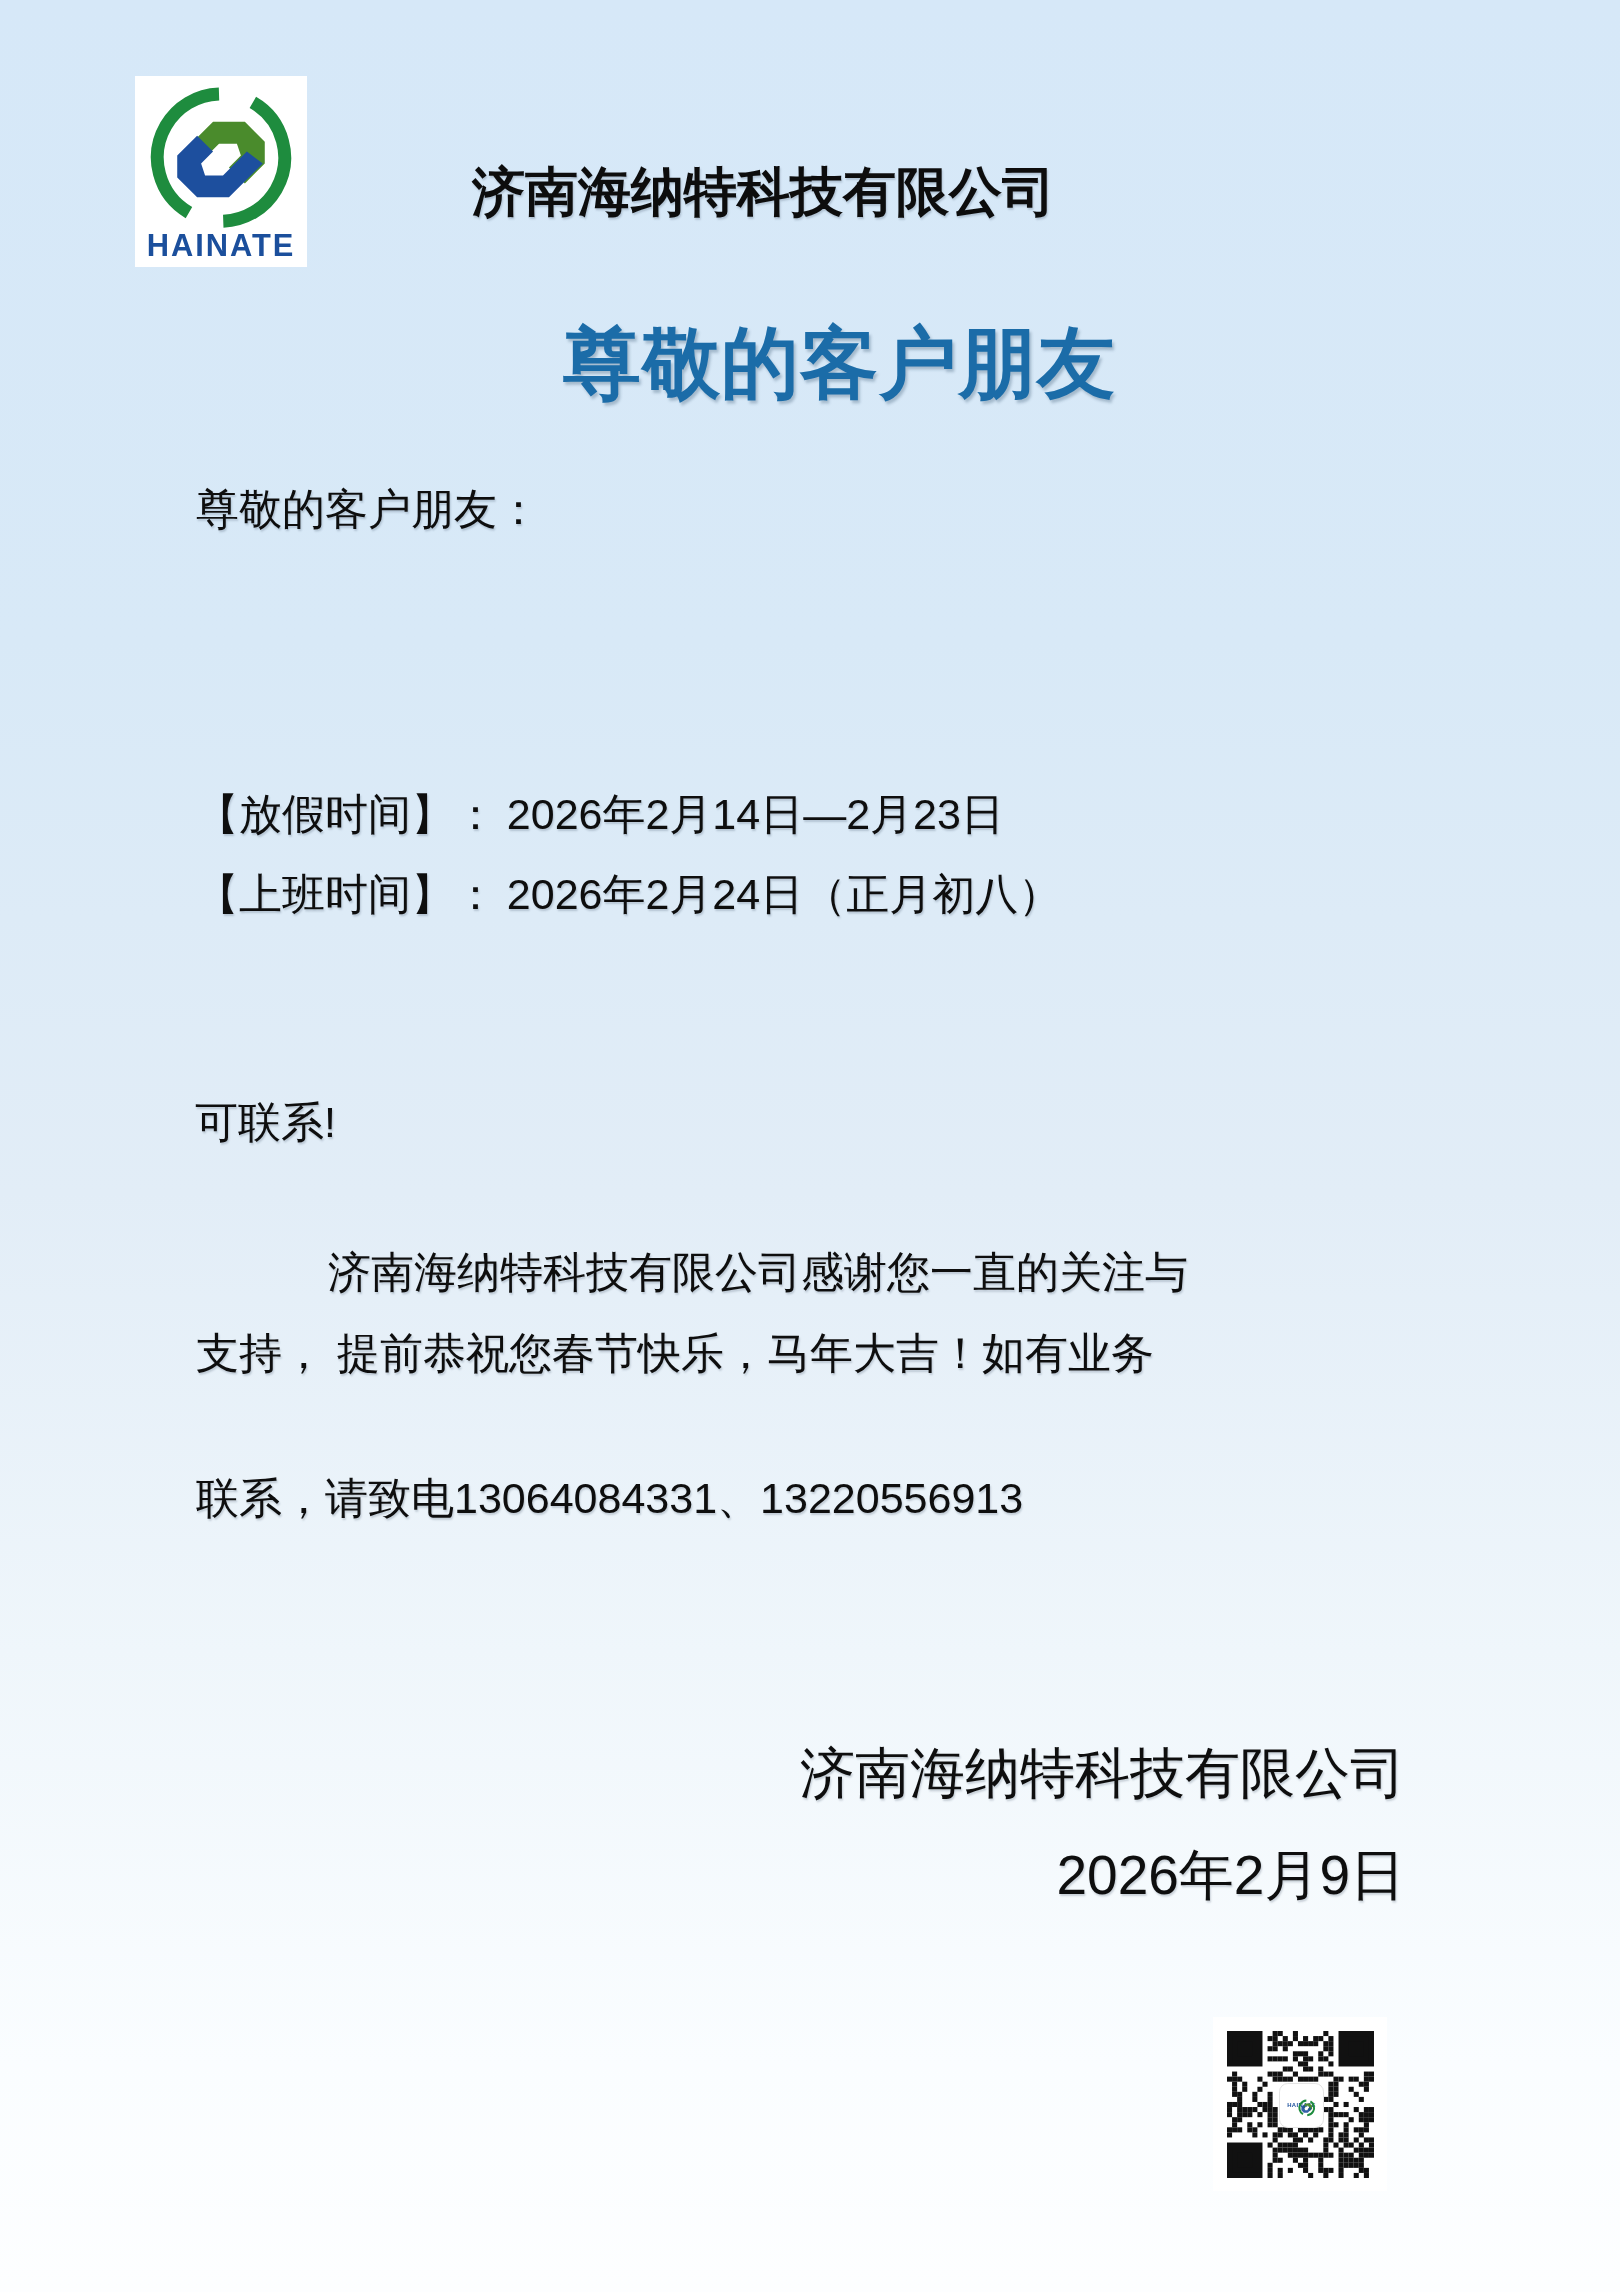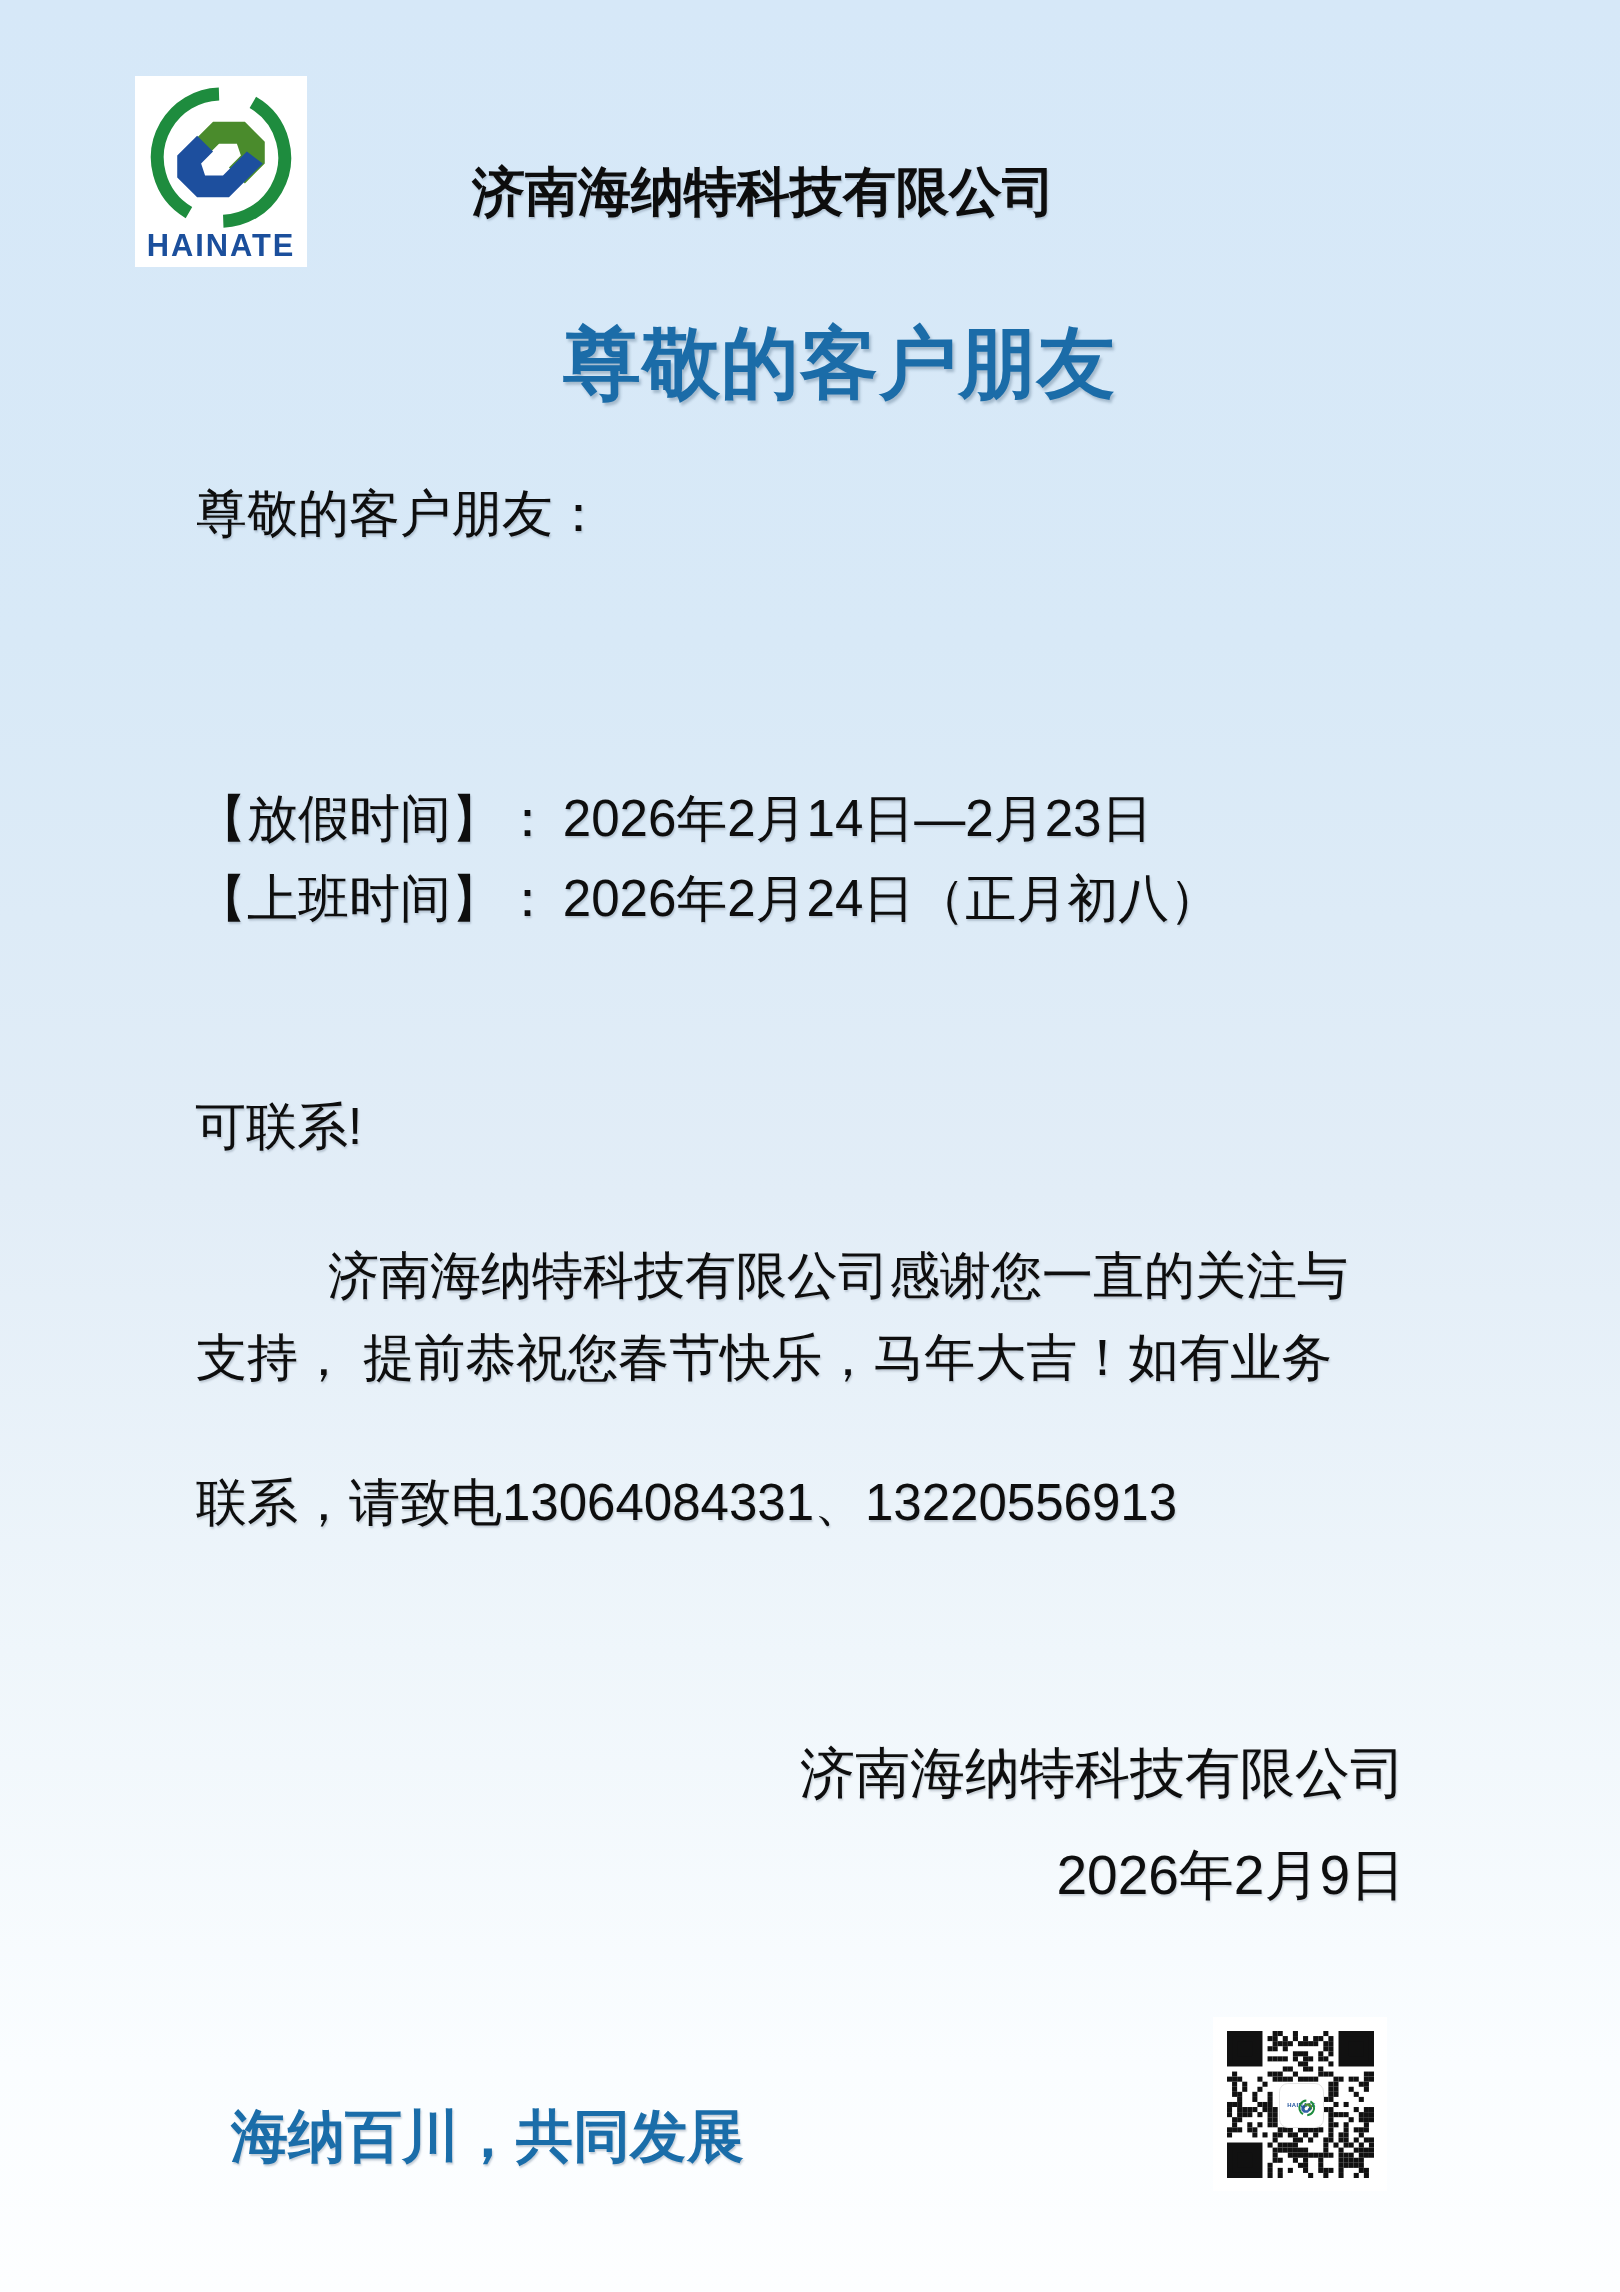--- a/index.html
+++ b/index.html
@@ -31,21 +31,21 @@
   
   .notice-title {
     left: 563px; top: 312px;
     font-size: 78px; font-weight: 800; letter-spacing: 1px;
     color: #1b6ca8;
     text-shadow: 2px 2.9px 2.9px rgba(30,60,90,.28);
   }
 
   
   .line {
-    font-size: 51px; line-height: 1.15; color: #0e0e0e;
+    font-size: 43px; line-height: 1.15; color: #0e0e0e;
     text-shadow: 1px 2px 2px rgba(40,60,80,.22);
   }
   .sched-value { margin-left: 9.8px; }
 
   
   .sig {
     right: 215px; font-size: 55px; color: #0e0e0e;
     text-shadow: 1px 2px 2px rgba(40,60,80,.22);
   }
 
@@ -406,16 +406,15 @@
         <g transform="rotate(-60 26 20)">
           <circle cx="26" cy="20" r="15" fill="none" stroke="#1e8c3e" stroke-width="4" stroke-dasharray="38 9 38 9.2"></circle>
         </g>
         <path d="M16,19 L24,11 L32,11 L37,16 L37,22 L32,27 L28,23 L31,20 L29,16 L25,16 L20,23 Z" fill="#4a8b2c"></path>
         <path d="M36,22 L28,30 L20,30 L15,25 L15,19 L20,14 L24,18 L21,21 L23,25 L27,25 L32,18 Z" fill="#1d4f9e" opacity="0.9"></path>
       </svg>
       <div class="mini-label">HAINATE</div>
     </div>
   </div>
 
-  <div class="abs slogan">海纳百川，共同发展</div>
 
 </div>
 
 
 </body></html>

